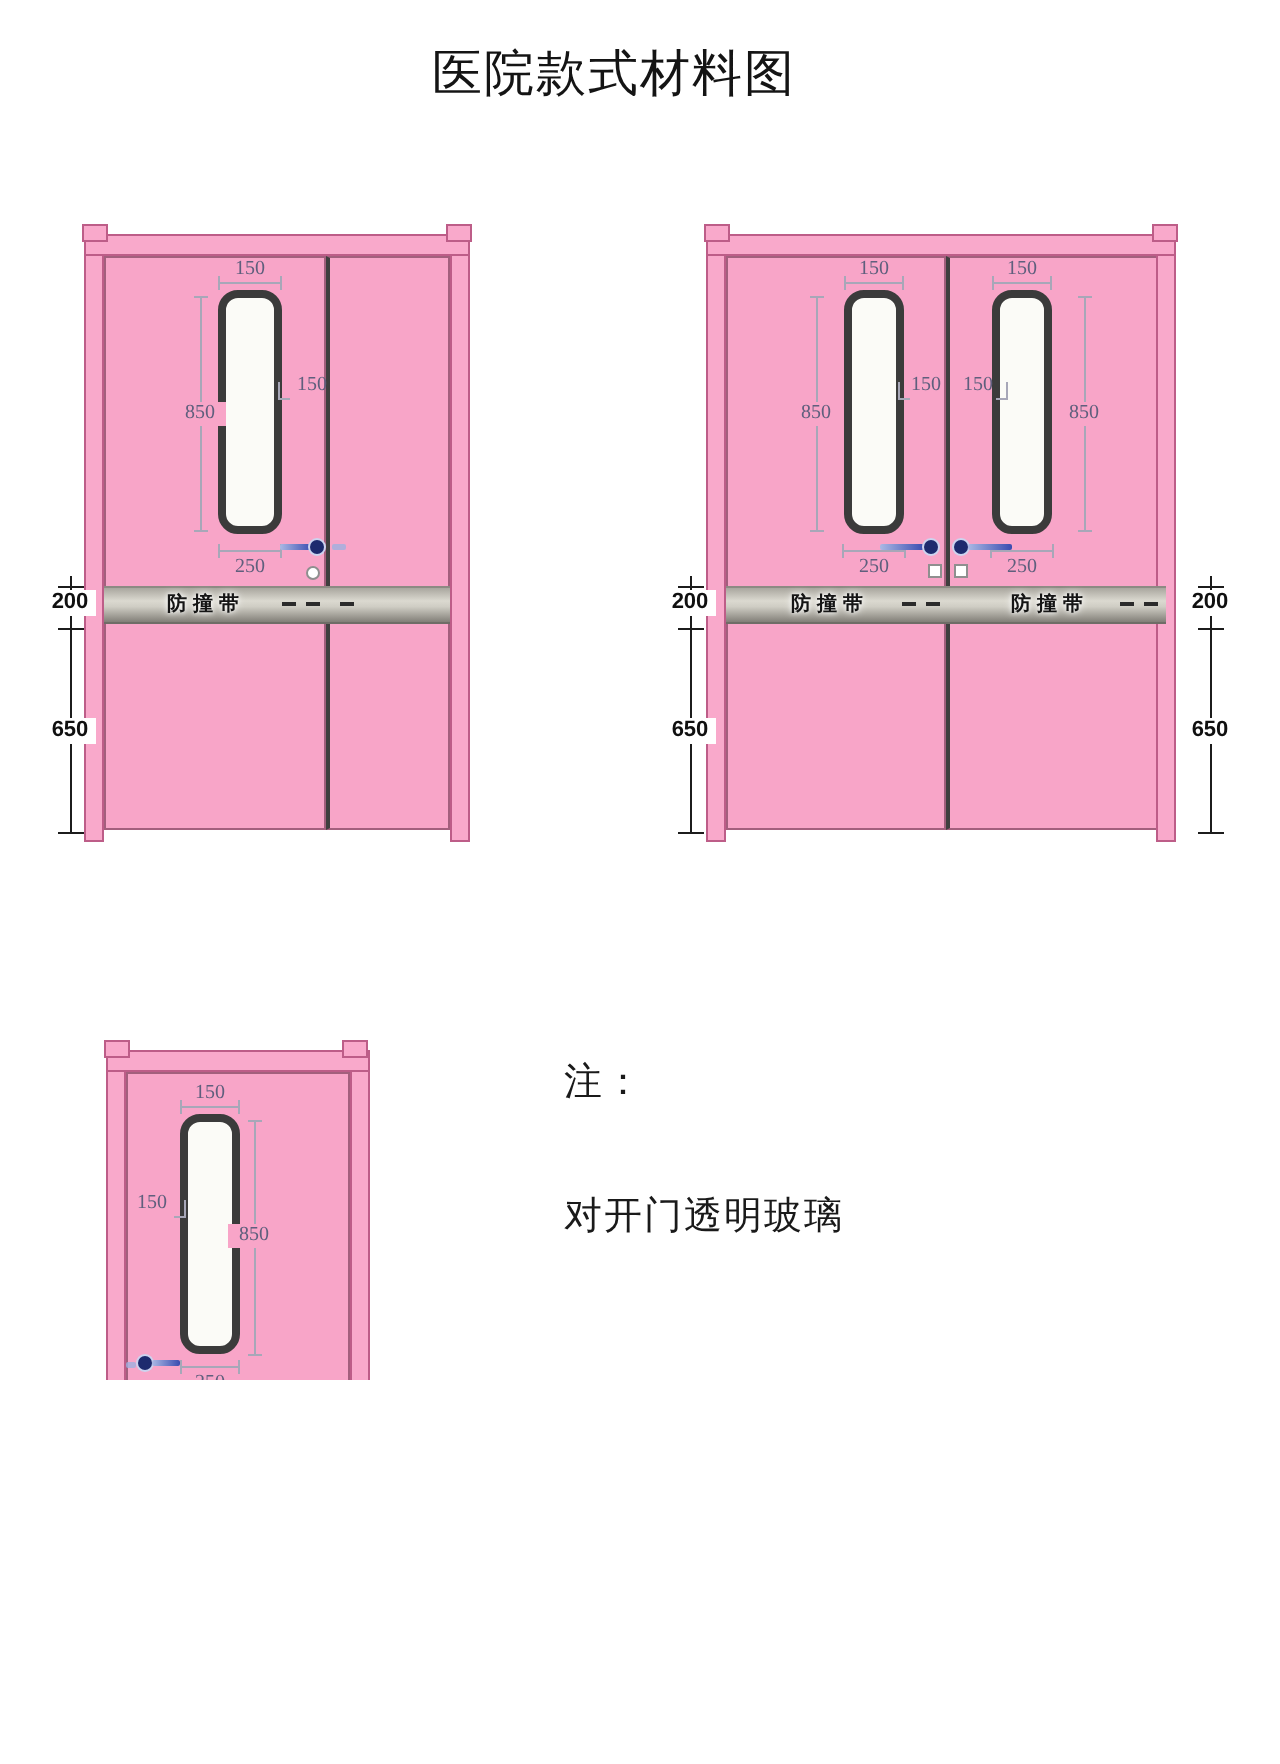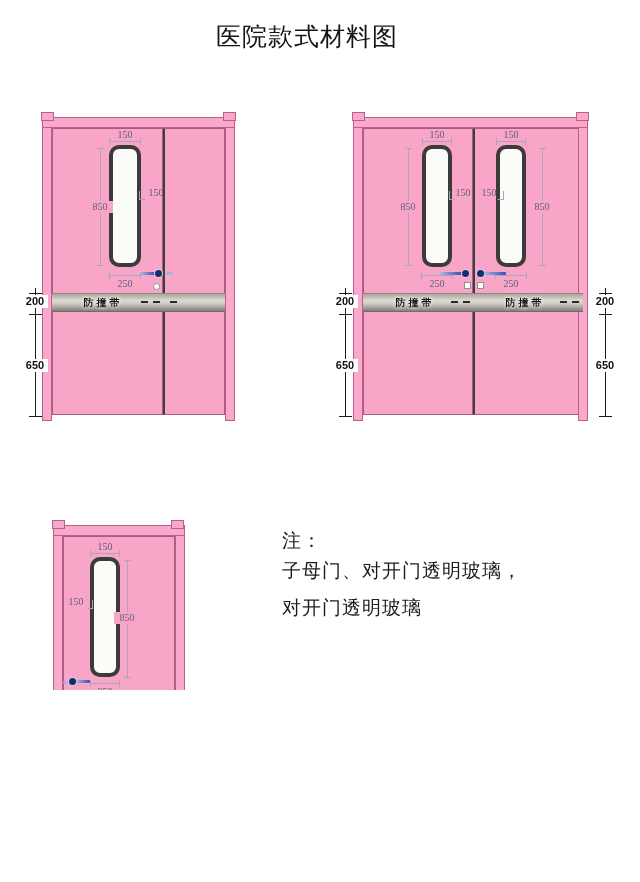--- a/index.html
+++ b/index.html
@@ -174,17 +174,16 @@
     <div class="dlabel" style="left:40px;top:166px;width:30px">250</div>
 
     <div class="hbar lite" style="left:13px;top:161px;width:5px"></div>
     <div class="knob" style="left:19px;top:158px"></div>
     <div class="hbar" style="left:26px;top:160px;width:14px"></div>
     <div class="lockc" style="left:16px;top:170px"></div>
   </div>
 
   <div class="abs" style="left:282px;top:520px;width:300px;height:120px">
     <div class="note" style="left:0;top:8px">注：</div>
-    <div class="note" style="left:0;top:38px">子母门、对开门透明玻璃，</div>
     <div class="note" style="left:0;top:75px">对开门透明玻璃</div>
   </div>
 
 </div>
 
 </body></html>

